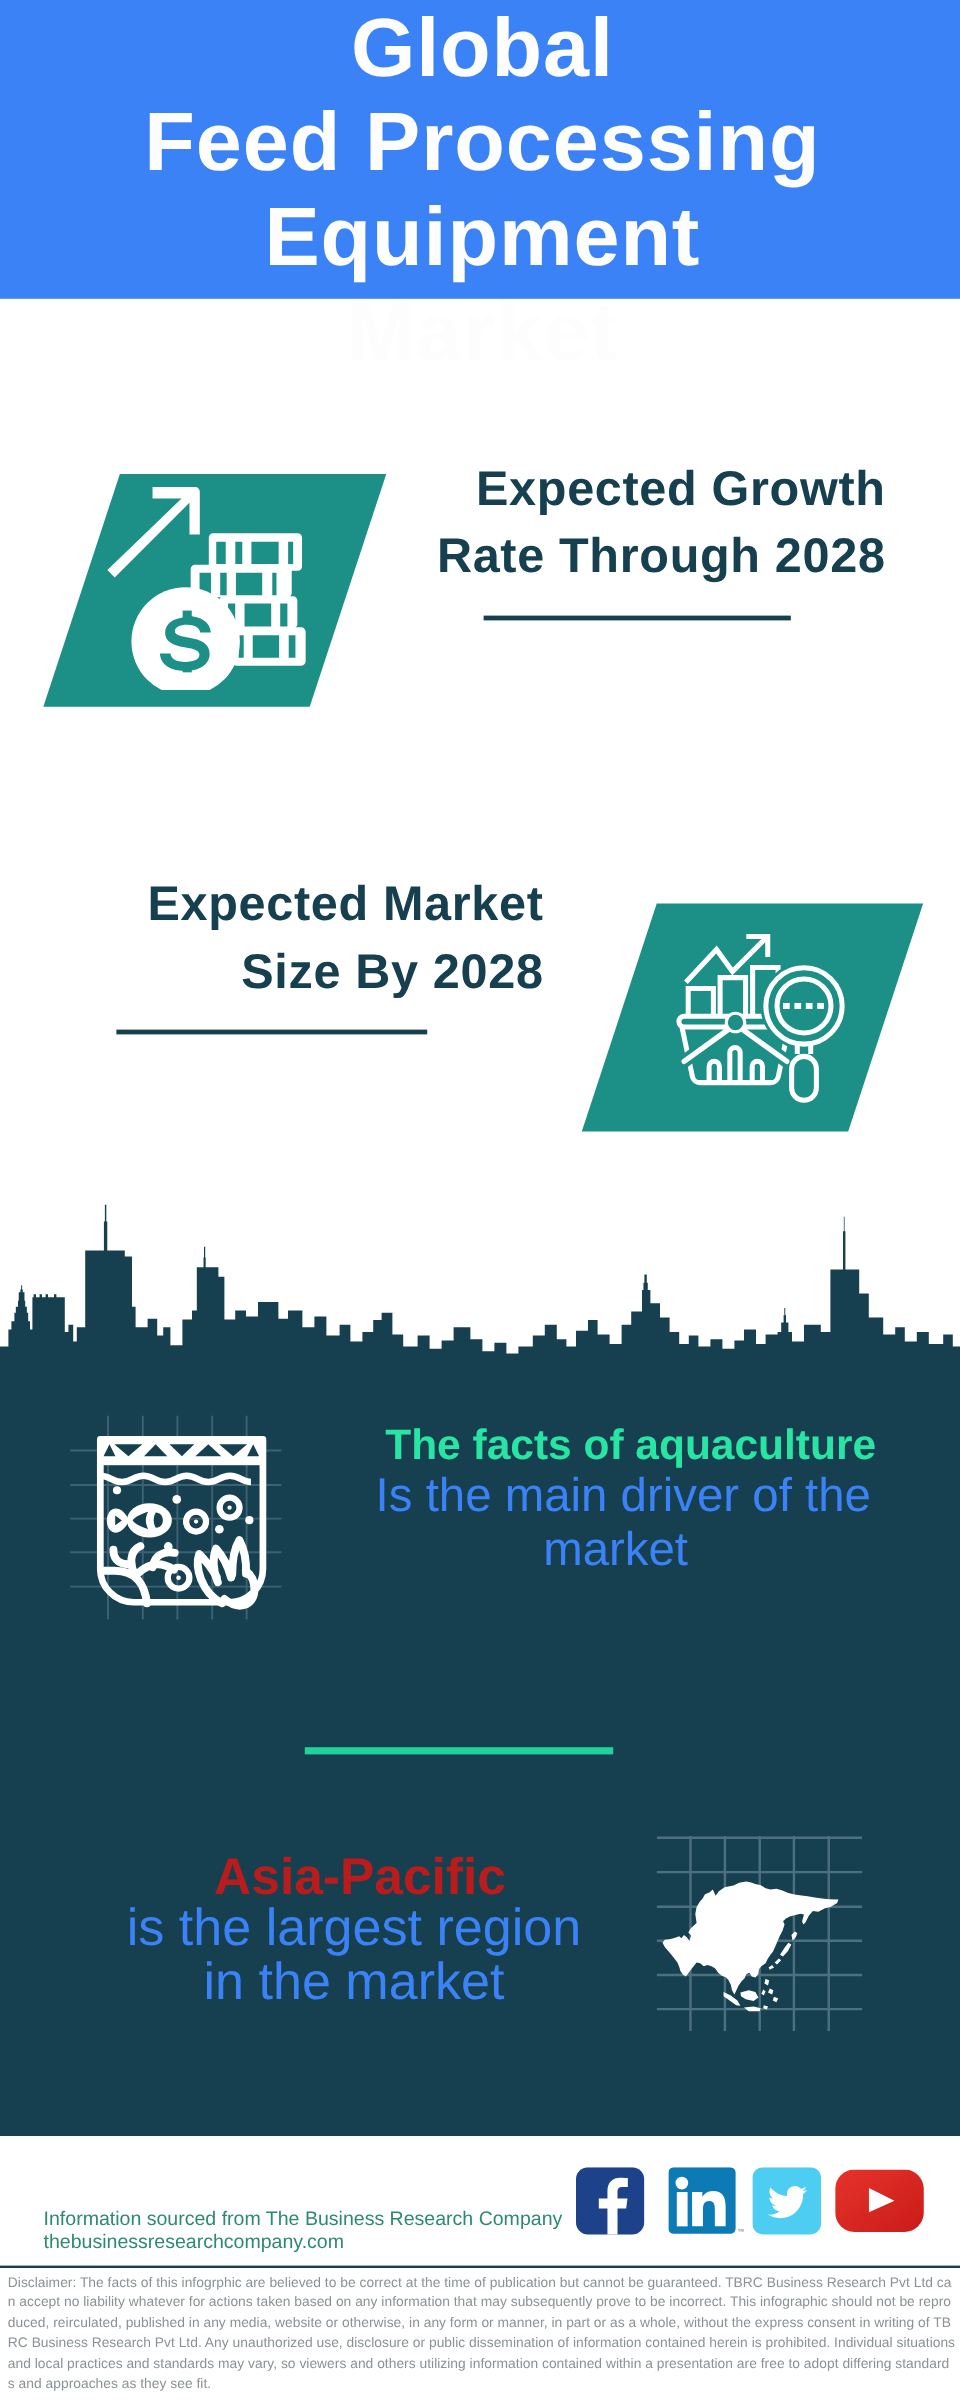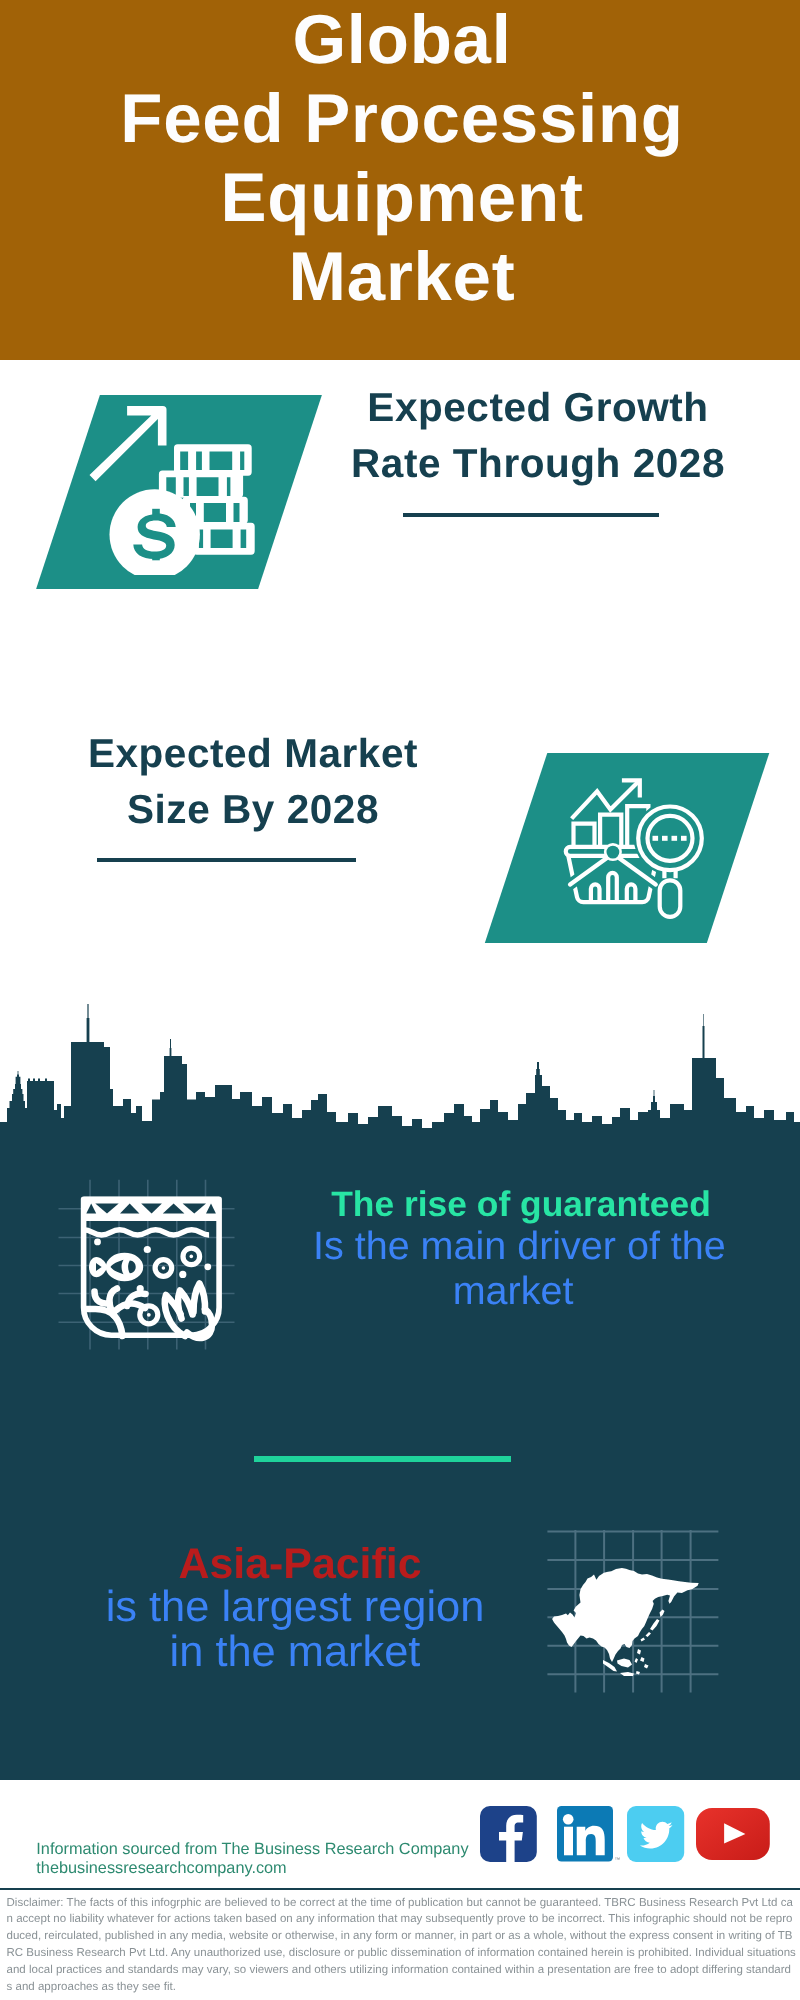--- a/index.html
+++ b/index.html
@@ -1,26 +1,26 @@
 <!DOCTYPE html>
 <html><head>
 <meta charset="utf-8">
 <style>
   html,body{margin:0;padding:0;}
   body{width:800px;height:2000px;background:#ffffff;font-family:"Liberation Sans",sans-serif;
        overflow:hidden;-webkit-font-smoothing:antialiased;text-rendering:geometricPrecision;}
   .page{position:relative;width:800px;height:2000px;background:#fff;}
 
   
-  .header{position:absolute;left:0;top:0;width:800px;height:360px;background:#a16207;}
+  .header{position:absolute;left:0;top:0;width:800px;height:249px;background:#3b82f6;}
   .header-title{position:absolute;left:2px;top:-0.5px;width:800px;text-align:center;color:#fdfdfd;
        font-weight:700;font-size:69px;line-height:79px;letter-spacing:0.75px;}
 
   
-  .stat-label{position:absolute;text-align:center;color:#16404f;font-weight:700;
+  .stat-label{position:absolute;text-align:right;color:#16404f;font-weight:700;
        font-size:40.5px;line-height:56.5px;letter-spacing:0.55px;white-space:nowrap;}
   .stat-rule{position:absolute;height:4px;background:#16404f;}
   .stat-value{position:absolute;text-align:center;color:#1c8f87;font-weight:700;
        line-height:1;letter-spacing:0.5px;white-space:nowrap;}
 
   
   .tile{position:absolute;background:#1c8f87;transform:skewX(-18.2deg);}
   .tile-inner{position:absolute;left:0;top:0;}
   .skyline{position:absolute;left:0;top:0;width:800px;height:780px;}
   .body-text{position:absolute;color:#3b82f6;font-weight:400;text-align:center;white-space:nowrap;}
@@ -210,21 +210,21 @@
     <g stroke-width="6.6" stroke-linejoin="round">
       <path d="M185.0 1336.0 c-8 -4 -14 -11 -17.5 -20 c-3 -8 -3.5 -15.5 -1.5 -21
                c5 5 10 11.5 14.5 19"></path>
       <path d="M181.5 1318.5 c-4 -10 -4.5 -20 -1.5 -28 c5.5 6 10 14.5 12.5 24"></path>
       <path d="M193.5 1312.0 c0 -12 2 -22 6 -28.5 c4 7.5 6 17.5 5.5 28"></path>
       <path d="M205.0 1309.0 c4.5 3.5 7 9 7 15.5 c0 6.5 -3 11.5 -8.5 13
                c-5 1.5 -11 -0.5 -16.5 -5"></path>
     </g>
   </svg>
 
-  <div class="body-text" style="left:321px;top:1181.5px;width:400px;font-weight:700;color:#28e5a4;font-size:35.4px;line-height:45.2px;">The rise of guaranteed</div>
+  <div class="body-text" style="left:321px;top:1181.5px;width:400px;font-weight:700;color:#28e5a4;font-size:35.4px;line-height:45.2px;">The facts of aquaculture</div>
   <div class="body-text" style="left:313px;top:1224px;width:400px;font-size:39.5px;line-height:45.2px;">Is the main driver of the<br>market</div>
 
   <div class="green-rule" style="left:253.5px;top:1456.2px;width:257.2px;height:5.5px;"></div>
 
   <div class="body-text" style="left:100px;top:1541.5px;width:400px;font-weight:700;color:#b91c1c;font-size:42.9px;line-height:45.3px;">Asia-Pacific</div>
   <div class="body-text" style="left:95px;top:1585px;width:400px;font-size:43.4px;line-height:45.3px;">is the largest region<br>in the market</div>
 
   <svg width="180" height="172" viewBox="545 1525 180 172" style="position:absolute;left:545px;top:1525px;">
     <g stroke="#4d7081" stroke-width="2.0" fill="none">
       <path d="M575.4 1529.9 V1692.6 M604.1 1529.9 V1692.6 M633.1 1529.9 V1692.6

